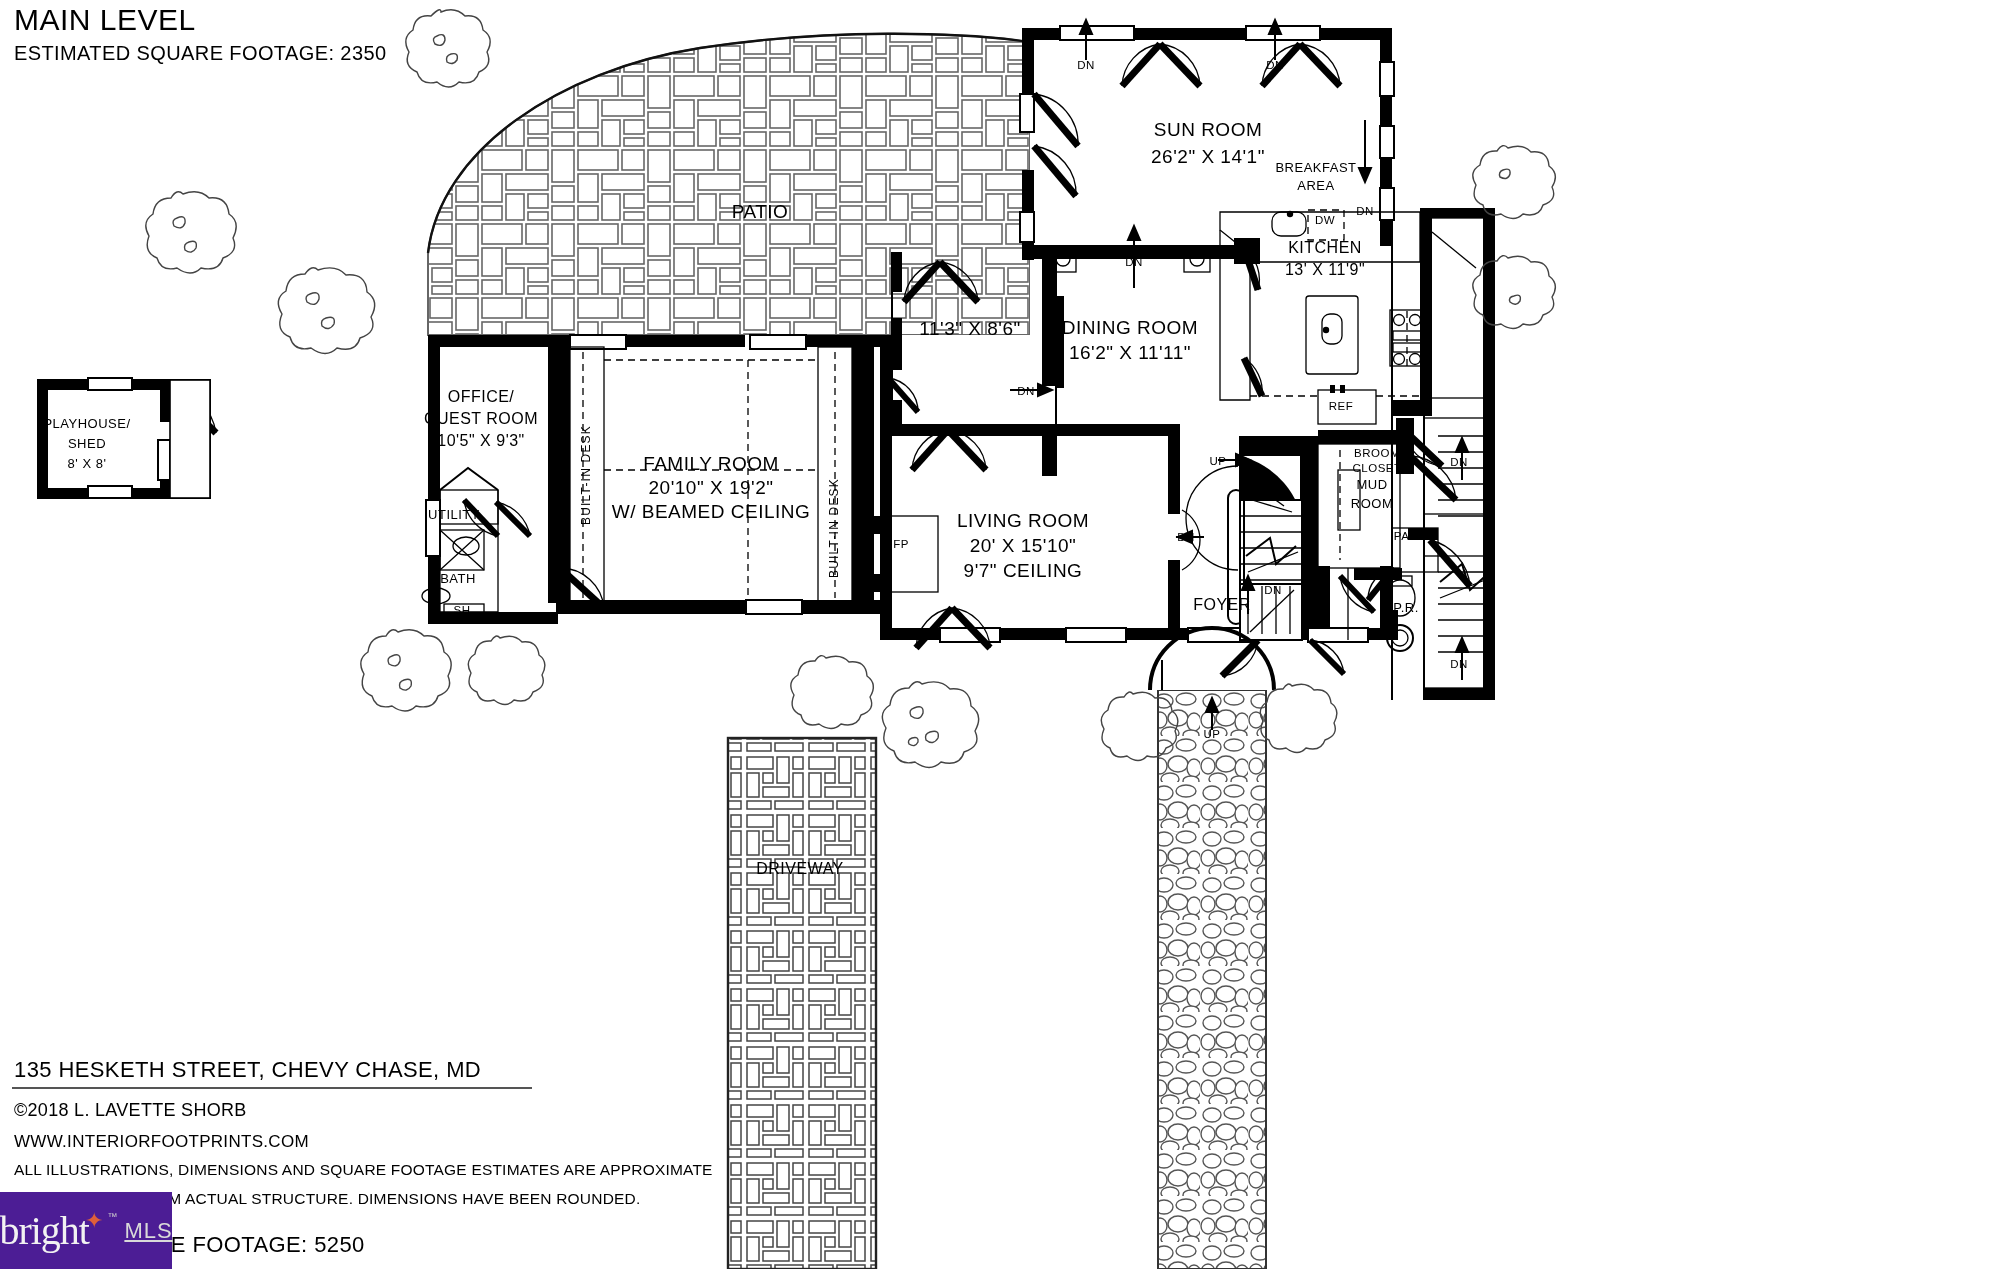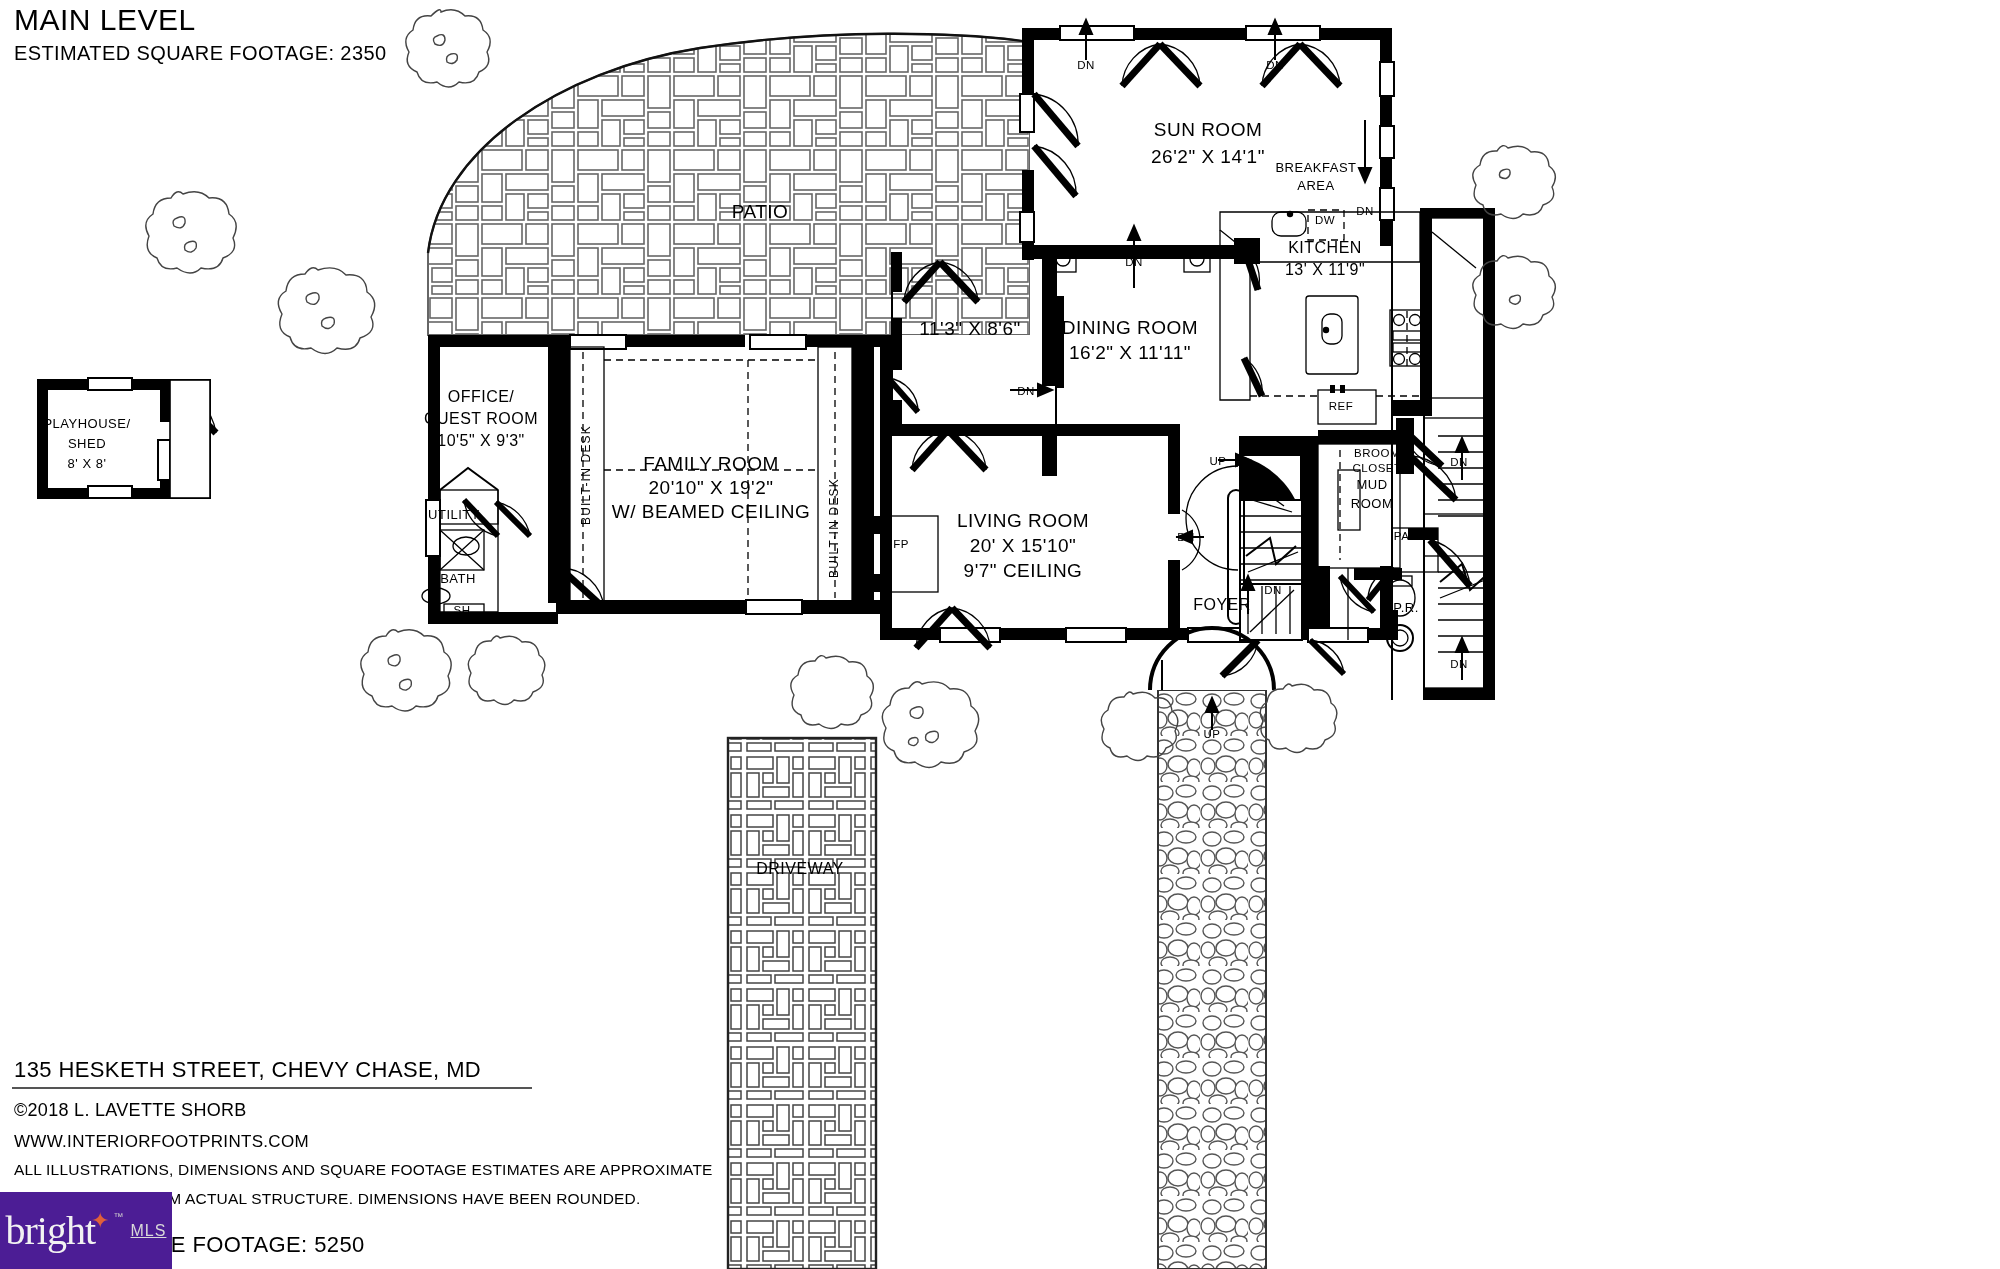--- a/index.html
+++ b/index.html
@@ -22,21 +22,21 @@
   .wall{fill:#000;}
   .thin{fill:none;stroke:#000;stroke-width:2;}
   .thin1{fill:none;stroke:#000;stroke-width:1.3;}
   .tree{fill:none;stroke:#444;stroke-width:1.4;}
   .dash{fill:none;stroke:#000;stroke-width:1.3;stroke-dasharray:7 5;}
   .wht{fill:#fff;stroke:#000;stroke-width:2;}
   .arw{stroke:#000;stroke-width:2;fill:none;}
   #mlsbadge{position:absolute;left:0;top:1192px;width:172px;height:77px;
             background:#4c1d95;display:flex;align-items:center;justify-content:center;}
   #mlsbadge .b1{color:#f2f2f2;font-family:"Liberation Serif",serif;font-size:40px;letter-spacing:-1px;}
-  #mlsbadge .b2{color:#d9d9d9;font-size:16px;letter-spacing:1px;margin-left:7px;text-decoration:underline;}
+  #mlsbadge .b2{color:#d9d9d9;font-size:22px;letter-spacing:1px;margin-left:7px;text-decoration:underline;}
   #mlsbadge .star{color:#e0603a;font-size:22px;position:relative;top:-10px;left:-4px;}
   #mlsbadge .tm{color:#cfcfcf;font-size:10px;position:relative;top:-14px;}
 </style>
 </head>
 <body>
 
 <div id="stage">
 
   <svg viewBox="0 0 2000 1269" xmlns="http://www.w3.org/2000/svg">
     <defs>

